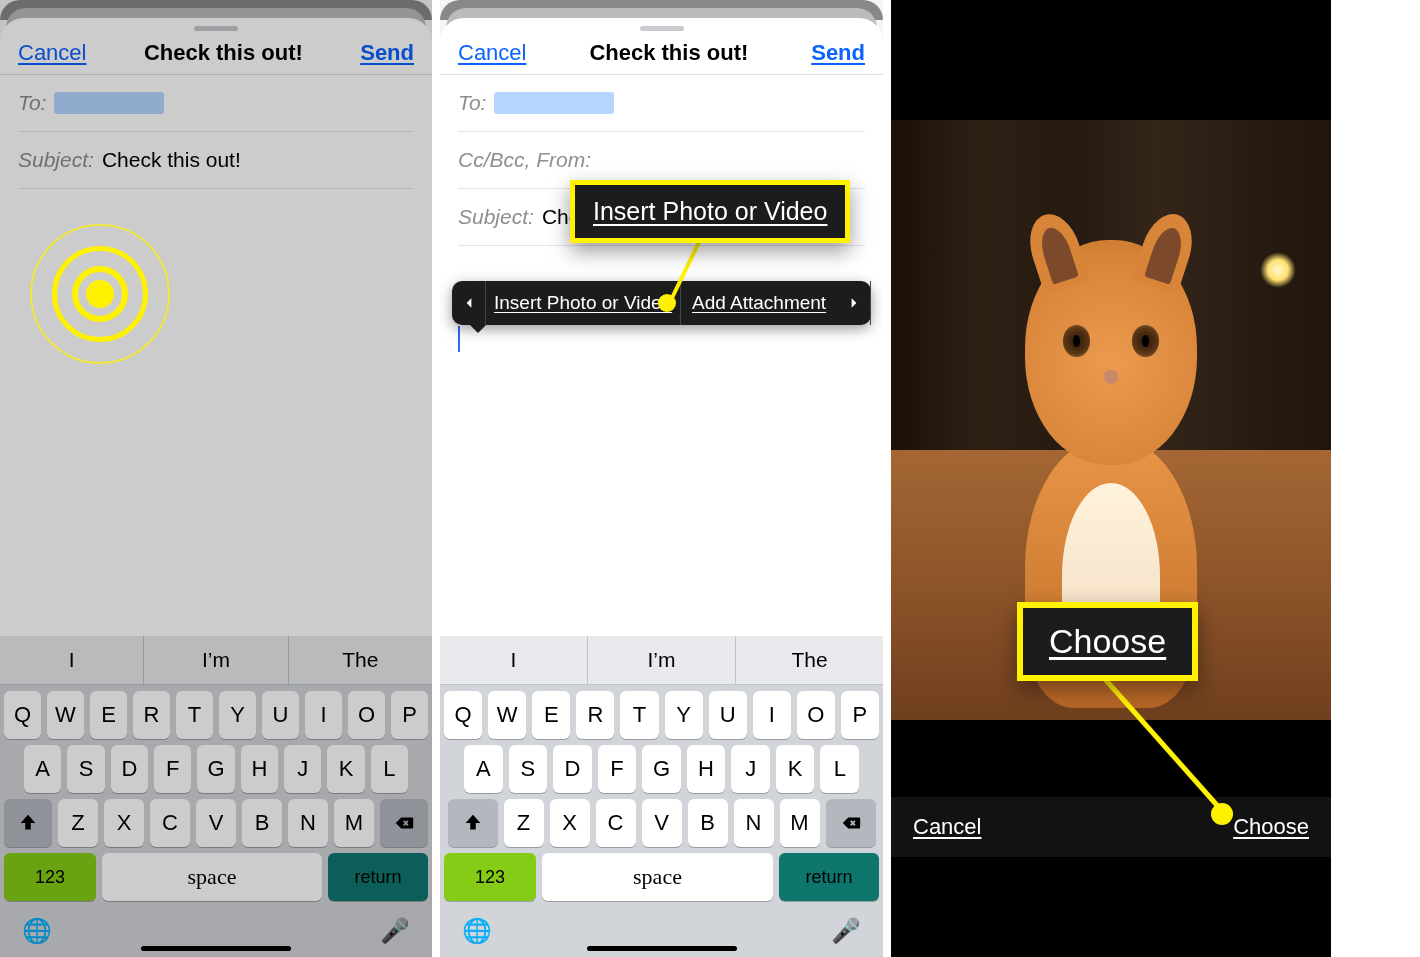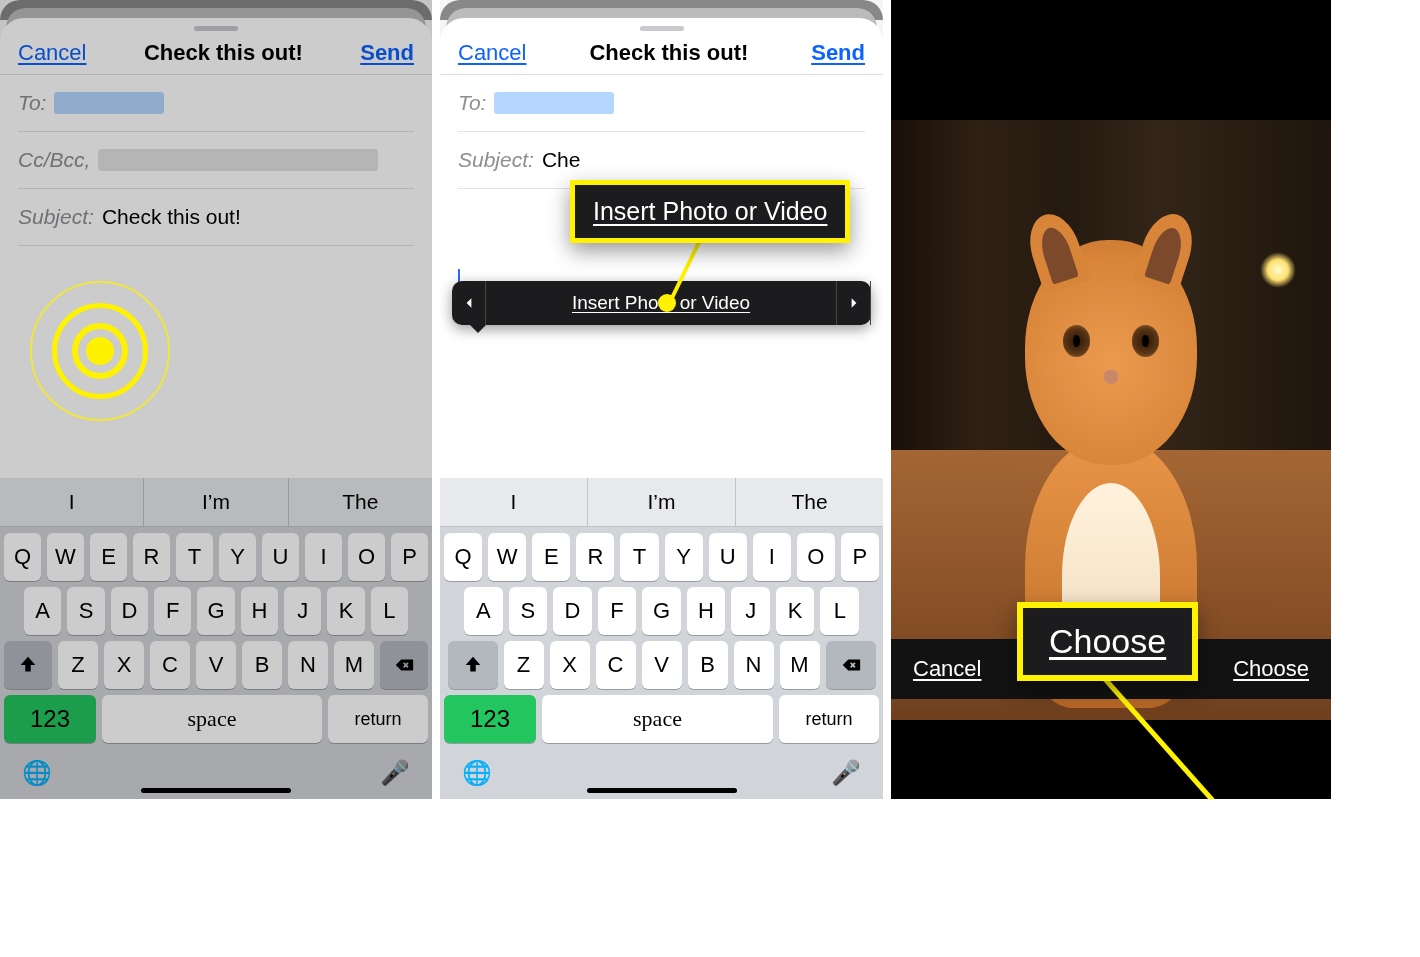--- a/index.html
+++ b/index.html
@@ -1,17 +1,17 @@
 <!DOCTYPE html>
 <html><head>
 <meta charset="utf-8">
 <style>
   * { margin:0; padding:0; box-sizing:border-box; font-family:-apple-system,Helvetica,Arial,sans-serif; }
   body { background:#fff; display:flex; width:1420px; height:957px; overflow:hidden; }
-  .phone { position:relative; height:799px; background:#f5f5f5; border-left:4px solid #fff; border-right:4px solid #fff; overflow:hidden; }
+  .phone { position:relative; height:957px; background:#f5f5f5; border-left:4px solid #fff; border-right:4px solid #fff; overflow:hidden; }
   .p1 { width:436px; border-left:none; }
   .p2 { width:451px; }
   .p3 { width:444px; background:#000; border-right:none; }
   .dim::after { content:""; position:absolute; inset:0; background:rgba(0,0,0,.20); pointer-events:none; z-index:5; }
   .sheet-stack { position:absolute; top:0; left:0; right:0; height:20px; background:#888; border-radius:34px 34px 0 0; }
   .sheet-stack2 { position:absolute; top:8px; left:6px; right:6px; height:20px; background:#bbb; border-radius:30px 30px 0 0; }
   .sheet { position:absolute; top:18px; left:0; right:0; bottom:0; background:#fff; border-radius:24px 24px 0 0; }
   .grabber { position:absolute; top:8px; left:50%; transform:translateX(-50%); width:44px; height:5px; background:#c9c9ce; border-radius:3px; }
   .navbar { display:flex; justify-content:space-between; align-items:center; padding:22px 18px 8px; border-bottom:1px solid #dedee0; }
   .nav-btn { color:#0b62ff; font-size:22px; text-decoration:underline; text-underline-offset:3px; }
@@ -38,23 +38,23 @@
   .sugg { display:flex; background:#e7e9ec; border-bottom:1px solid #bfc2c7; }
   .sugg div { flex:1; text-align:center; padding:12px 0; font-size:21px; color:#000; border-right:1px solid #bfc2c7; }
   .sugg div:last-child { border-right:none; }
   .krow { display:flex; justify-content:center; gap:6px; padding:6px 4px 0; }
   .key { flex:1; max-width:40px; height:48px; background:#fff; border-radius:6px; box-shadow:0 1px 0 #9a9ca1; display:flex; align-items:center; justify-content:center; font-size:22px; color:#000; }
   .krow.mid { padding-left:24px; padding-right:24px; }
   .key.fn { background:#b3b7be; max-width:50px; }
   .key.shift svg, .key.bksp svg { width:22px; height:22px; }
   .brow { display:flex; gap:6px; padding:6px 4px; }
   .brow .key { max-width:none; height:48px; }
-  .k123 { flex:0 0 92px; background:#22c55e; font-size:24px; }
+  .k123 { flex:0 0 92px; background:#84cc16; font-size:18px; }
   .kspace { flex:1;font-family:Liberation Serif, serif; }
-  .kret { flex:0 0 100px; background:#ffffff; font-size:18px;text-align:right; }
+  .kret { flex:0 0 100px; background:#0f766e; font-size:18px;text-align:right; }
   .dock { display:flex; justify-content:space-between; align-items:center; padding:10px 22px 12px; }
   .dock span { font-size:24px; }
   .home-ind { position:absolute; bottom:6px; left:50%; transform:translateX(-50%); width:150px; height:5px; background:#000; border-radius:3px; z-index:3; }
   
   .ctxmenu { position:absolute; top:281px; left:12px; right:12px; height:44px; background:#1c1c1e; border-radius:10px; display:flex; align-items:stretch; z-index:6; box-shadow:0 4px 14px rgba(0,0,0,.4); }
   .ctx-arrow { width:34px; display:flex; align-items:center; justify-content:center; border-right:1px solid #444; }
   .ctx-arrow:last-child { border-right:none; border-left:1px solid #444; }
   .ctx-arrow svg { width:12px; height:12px; fill:#fff; }
   .ctx-item { flex:1; display:flex; align-items:center; justify-content:center; color:#fff; font-size:19px; text-decoration:underline; text-underline-offset:3px; padding:0 8px; white-space:nowrap; }
   .ctx-sep { width:1px; background:#444; }
@@ -97,24 +97,20 @@
       <span class="nav-btn">Cancel</span>
       <span class="nav-title">Check this out!</span>
       <span class="nav-btn send">Send</span>
     </div>
     <div class="fields">
       <div class="field">
         <span class="flabel">To:</span>
         <span class="redact blue" style="width:110px"></span>
       </div>
       <div class="field">
-        <span class="flabel">Cc/Bcc,</span>
-        <span class="redact grey" style="width:280px"></span>
-      </div>
-      <div class="field">
         <span class="flabel">Subject:</span>
         <span class="fval">Check this out!</span>
       </div>
     </div>
     <div class="body-area">
       <div class="target">
         <div class="r1"></div>
           <div class="r2"></div>
           <div class="r3"></div>
           <div class="r4"></div>
@@ -192,37 +188,41 @@
       <span class="nav-btn">Cancel</span>
       <span class="nav-title">Check this out!</span>
       <span class="nav-btn send">Send</span>
     </div>
     <div class="fields">
       <div class="field">
         <span class="flabel">To:</span>
         <span class="redact blue" style="width:120px"></span>
       </div>
       <div class="field">
+        <span class="flabel">Cc/Bcc, From:</span>
+      </div>
+      <div class="field">
         <span class="flabel">Subject:</span>
         <span class="fval">Che</span>
       </div>
     </div>
     <div class="body-area" style="padding-top:80px">
       <div class="caret"></div>
     </div>
   </div>
 
   <div class="ctxmenu">
     <div class="ctx-arrow">
         <svg viewBox="0 0 10 10">
           <path d="M7 1L3 5l4 4z"></path>
         </svg>
       </div>
     <div class="ctx-item">Insert Photo or Video</div>
     <div class="ctx-sep"></div>
+    <div class="ctx-item">Add Attachment</div>
     <div class="ctx-arrow">
         <svg viewBox="0 0 10 10">
           <path d="M3 1l4 4-4 4z"></path>
         </svg>
       </div>
     <div class="ctx-tail"></div>
   </div>
 
   <div class="callout" style="top:180px; left:130px;">
     <span>Insert Photo or Video</span>

